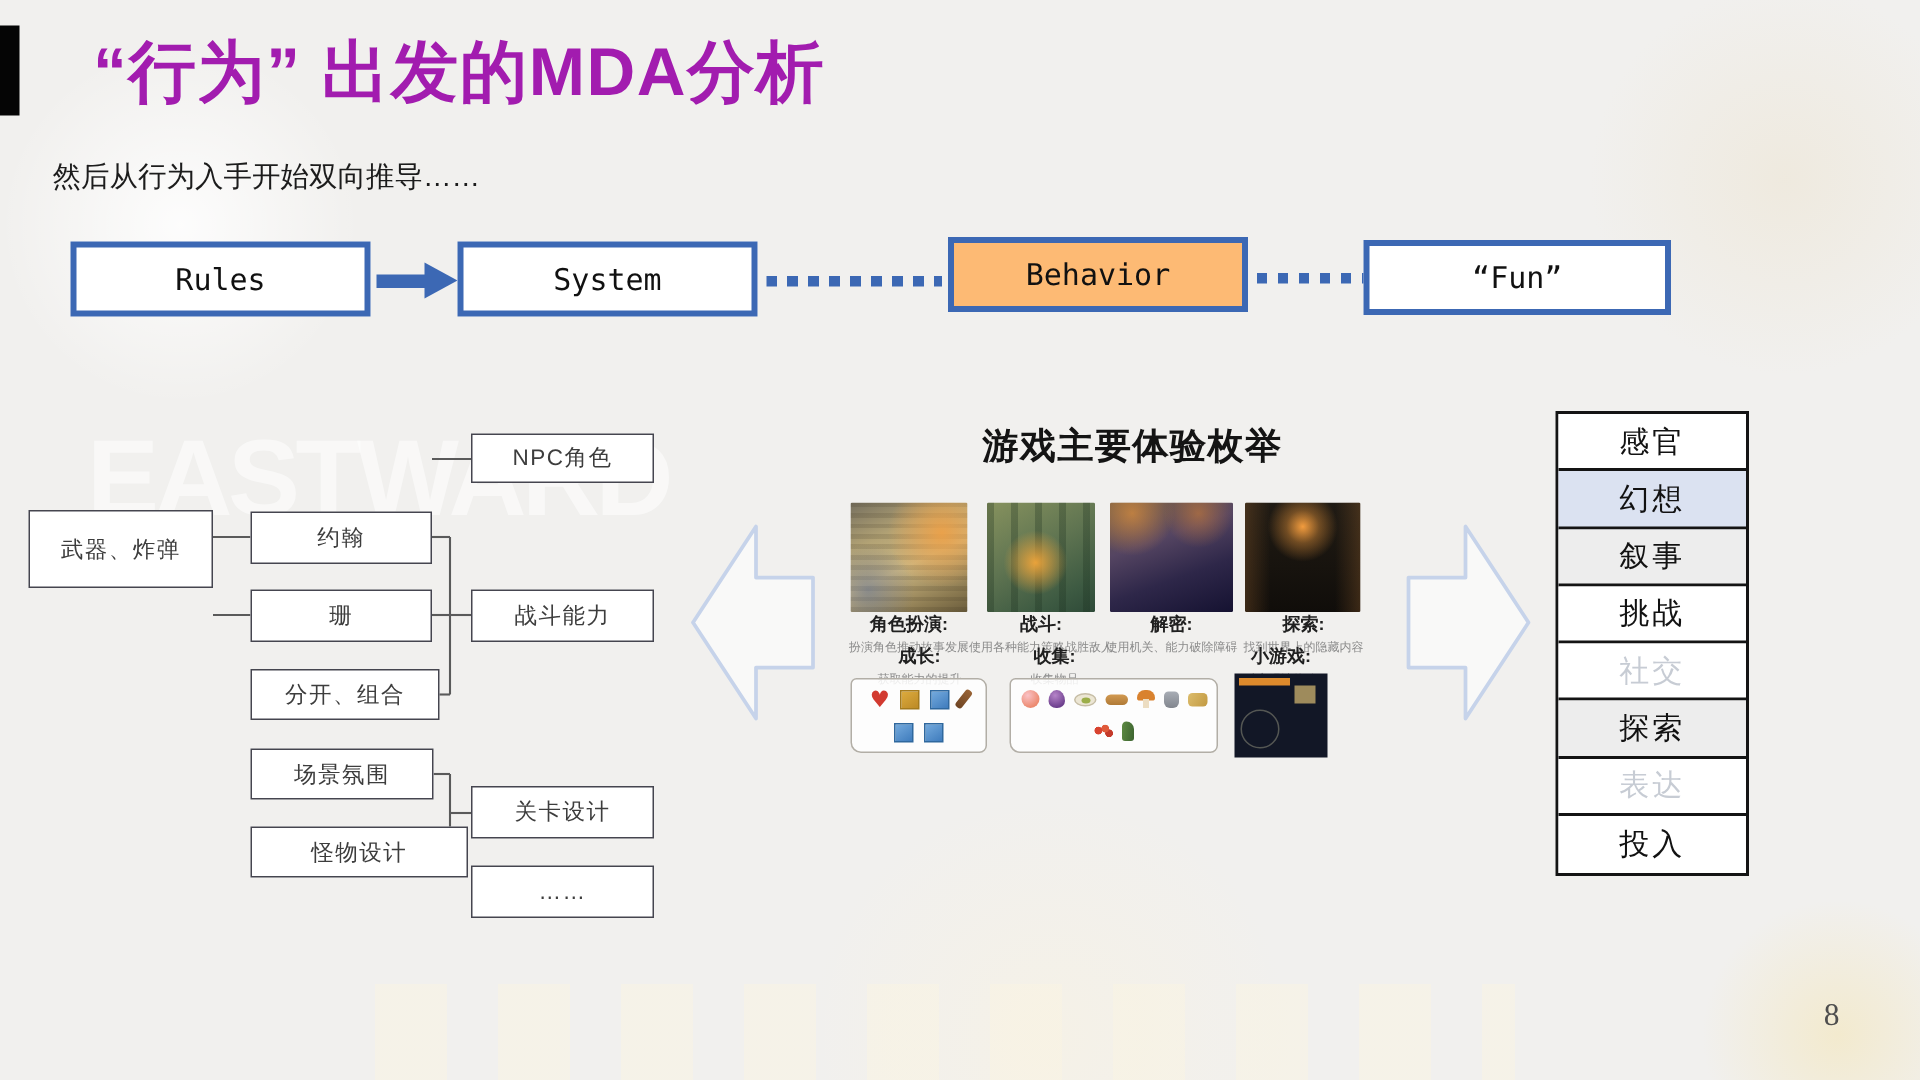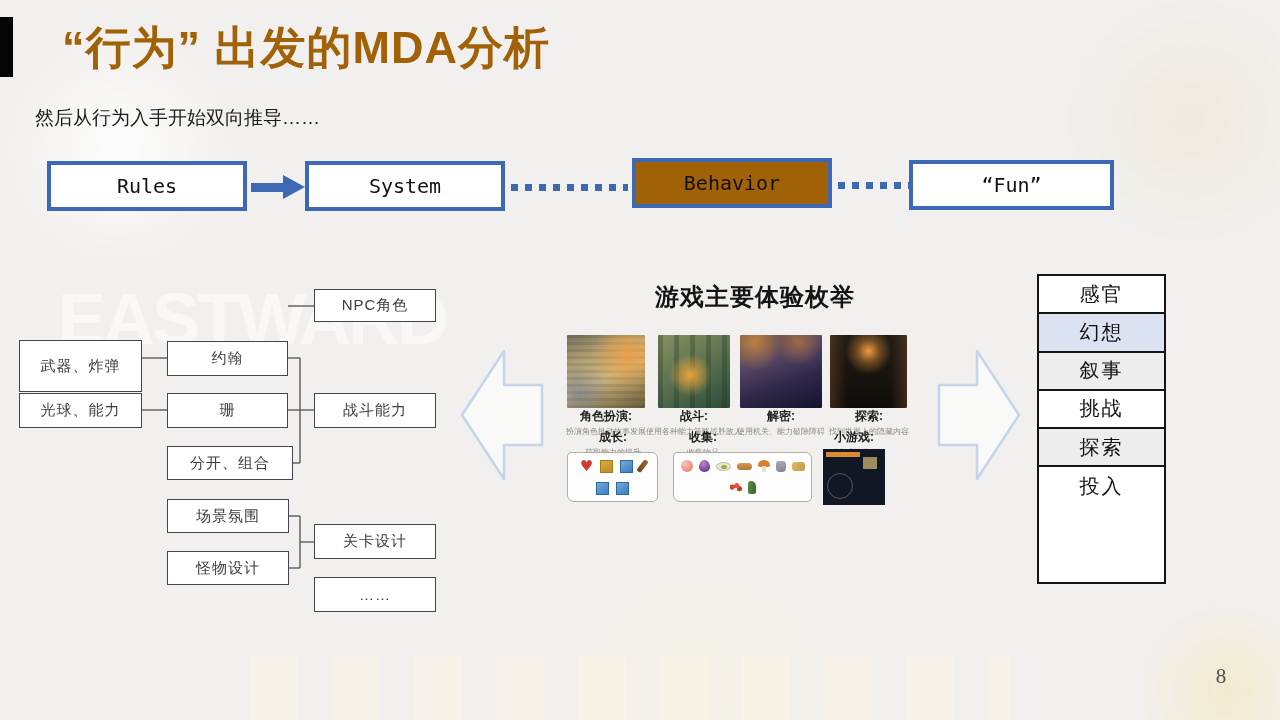--- a/index.html
+++ b/index.html
@@ -15,30 +15,30 @@
       radial-gradient(circle at 120px 150px, rgba(255,255,255,0.85) 0, rgba(255,255,255,0) 120px),
       radial-gradient(circle at 700px 690px, rgba(248,242,226,0.6) 0, rgba(248,242,226,0) 160px);
   }
   .skyline { position:absolute; left:250px; bottom:0; width:760px; height:64px; opacity:.55;
     background:repeating-linear-gradient(90deg, rgba(250,244,226,0.9) 0 48px, rgba(241,240,238,0) 48px 82px); }
   .watermark { position:absolute; left:58px; top:278px; font-size:72px; font-weight:900;
     letter-spacing:-3px; color:rgba(255,255,255,0.55); user-select:none; }
 
   
   .accent-bar { position:absolute; left:0; top:17px; width:13px; height:60px; background:#050505; }
-  .slide-title { position:absolute; left:62px; top:18px; font-size:45px; font-weight:800; color:#a16207; letter-spacing:1px; }
+  .slide-title { position:absolute; left:62px; top:18px; font-size:45px; font-weight:800; color:#a21caf; letter-spacing:1px; }
   .slide-subtitle { position:absolute; left:35px; top:105px; font-size:19px; color:#1c1c1c; }
 
   
   .flow-box { position:absolute; height:50px; width:200px; border:4px solid #3c68b4; background:#ffffff;
     display:flex; align-items:center; justify-content:center;
     font-family:"DejaVu Sans Mono","Liberation Mono",monospace; font-size:20px; color:#111; }
   .flow-rules   { left:47px;  top:161px; }
   .flow-system  { left:305px; top:161px; }
-  .flow-behavior{ left:632px; top:158px; background:#a16207; }
+  .flow-behavior{ left:632px; top:158px; background:#fdba74; }
   .flow-fun     { left:909px; top:160px; width:205px; }
   .solid-arrow-shaft { position:absolute; left:251px; top:183px; width:33px; height:9px; background:#3c68b4; }
   .solid-arrow-head  { position:absolute; left:283px; top:175px; width:0; height:0;
     border-top:12px solid transparent; border-bottom:12px solid transparent; border-left:22px solid #3c68b4; }
   .dotted-line { position:absolute; height:7px;
     background:repeating-linear-gradient(90deg,#3c68b4 0 7px, rgba(0,0,0,0) 7px 14px); }
   .dot1 { left:511px; top:184px; width:117px; }
   .dot2 { left:838px; top:182px; width:99px; }
   .dot2-head { position:absolute; left:938px; top:173px; width:0; height:0;
     border-top:13px solid transparent; border-bottom:13px solid transparent; border-left:26px solid #3c68b4; }
@@ -164,26 +164,25 @@
       <line x1="289" y1="516" x2="300" y2="516"></line>
       <line x1="289" y1="568" x2="300" y2="568"></line>
       <line x1="300" y1="516" x2="300" y2="568"></line>
       <line x1="300" y1="542" x2="314" y2="542"></line>
     </g>
   </svg>
 
   <div class="map-box" style="left:314px;top:289px;width:122px;height:33px;">NPC角色</div>
   <div class="map-box" style="left:19px;top:340px;width:123px;height:52px;">武器、炸弹</div>
   <div class="map-box" style="left:167px;top:341px;width:121px;height:35px;">约翰</div>
-  <div class="map-box" style="left:19px;top:393px;width:123px;height:35px;">光球、能力</div>
   <div class="map-box" style="left:167px;top:393px;width:121px;height:35px;">珊</div>
   <div class="map-box" style="left:167px;top:446px;width:126px;height:34px;">分开、组合</div>
   <div class="map-box" style="left:314px;top:393px;width:122px;height:35px;">战斗能力</div>
   <div class="map-box" style="left:167px;top:499px;width:122px;height:34px;">场景氛围</div>
-  <div class="map-box" style="left:167px;top:551px;width:122px;height:34px;">怪物设计</div>
+  <div class="map-box" style="left:167px;top:551px;width:145px;height:34px;">怪物设计</div>
   <div class="map-box" style="left:314px;top:524px;width:122px;height:35px;">关卡设计</div>
   <div class="map-box" style="left:314px;top:577px;width:122px;height:35px;">……</div>
 
   <svg class="hollow-arrow" style="left:458px;top:335px;" width="90" height="160">
     <polygon points="4,80 46,16 46,50 84,50 84,110 46,110 46,144" fill="rgba(253,253,254,0.65)" stroke="#c6d3ea" stroke-width="2.5" stroke-linejoin="round"></polygon>
   </svg>
   <svg class="hollow-arrow" style="left:933px;top:335px;" width="90" height="160">
     <polygon points="86,80 44,16 44,50 6,50 6,110 44,110 44,144" fill="rgba(253,253,254,0.65)" stroke="#c6d3ea" stroke-width="2.5" stroke-linejoin="round"></polygon>
   </svg>
 
@@ -245,19 +244,21 @@
     </div>
   <div class="minigame">
     <span class="mg-cab"></span>
   </div>
 
   <div class="mda-table" id="mda-table">
     <div class="mda-row">感官</div>
     <div class="mda-row bg-blue">幻想</div>
     <div class="mda-row bg-gray">叙事</div>
     <div class="mda-row">挑战</div>
+    <div class="mda-row faded">社交</div>
     <div class="mda-row bg-gray">探索</div>
+    <div class="mda-row faded">表达</div>
     <div class="mda-row">投入</div>
   </div>
 
   <div class="page-number">8</div>
 
 </div>
 
 </body></html>

